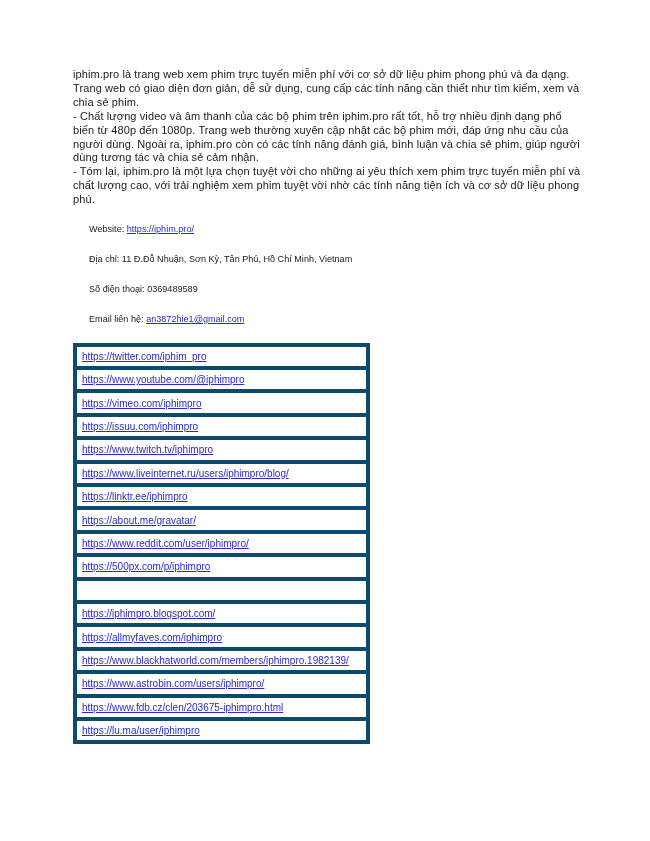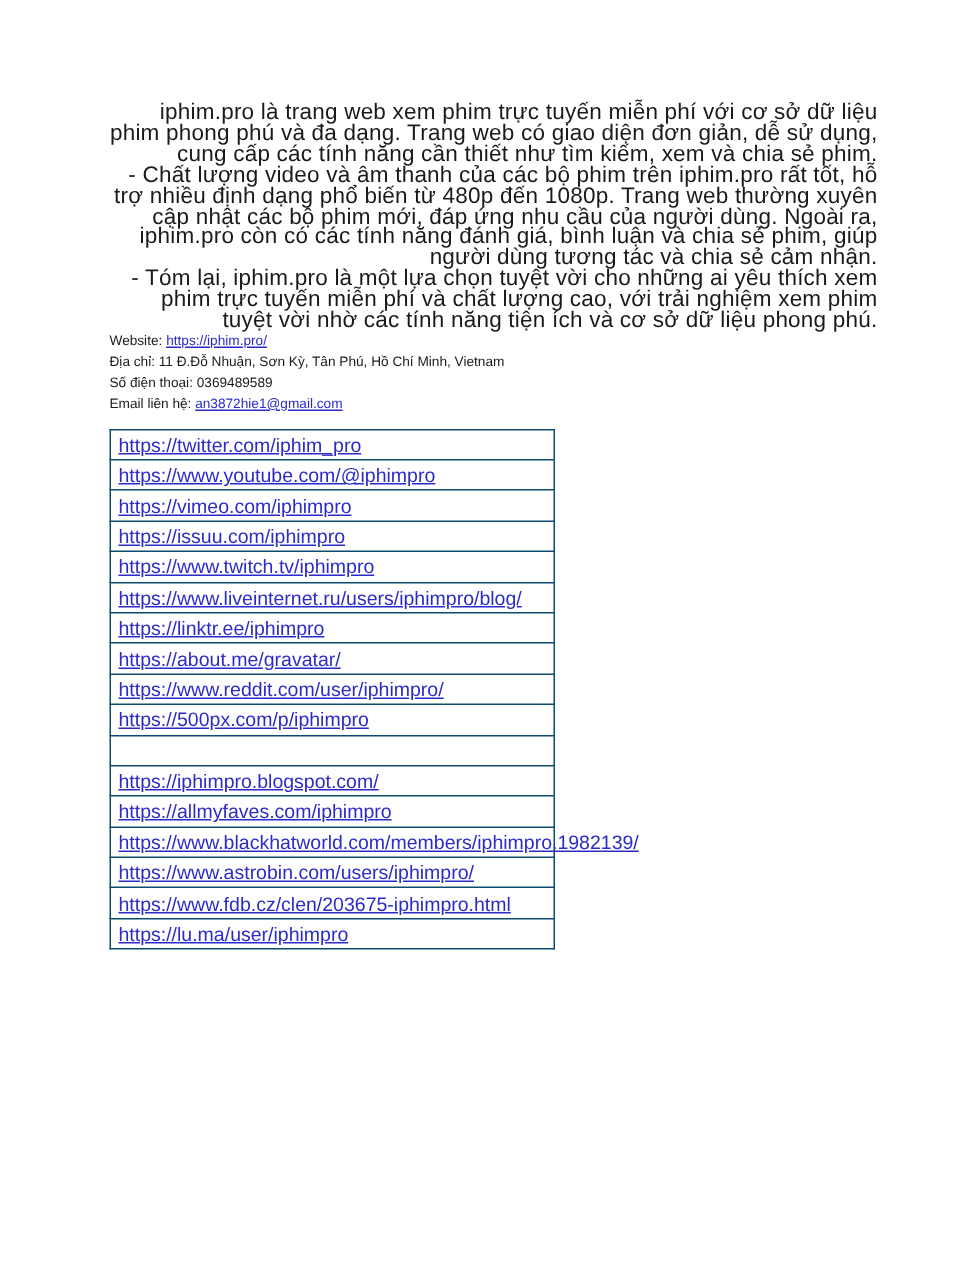--- a/index.html
+++ b/index.html
@@ -23,53 +23,53 @@
     height: 841px;
     background: #ffffff;
   }
   .content {
     position: absolute;
     left: 73px;
     top: 68px;
     width: 512px;
   }
   .body-text {
-    font-size: 15px;
+    font-size: 11px;
     line-height: 13.9px;
-    text-align: right;
+    text-align: left;
     color: #1a1a1a;
     letter-spacing: 0.01em;
   }
   .body-text p {
     margin: 0;
     padding: 0;
   }
   a.link {
     color: #2b2bc9;
     text-decoration: underline;
     word-break: break-all;
   }
   .contact-line {
     font-size: 9.1px;
     line-height: 13.9px;
     color: #1a1a1a;
-    margin: 0;
+    margin: 16px;
   }
   .links-table {
     margin-top: 9px;
     border-collapse: collapse;
     width: 297px;
     table-layout: fixed;
   }
   .links-table td {
-    border: 1px solid #0c4a6e;
+    border: 4px solid #0c4a6e;
     height: 19.4px;
     padding: 0 0 0 5px;
     vertical-align: middle;
-    font-size: 13px;
+    font-size: 10px;
     line-height: 13px;
     white-space: nowrap;
     overflow: visible;
   }
   .links-table td.empty-cell {
     color: transparent;
   }
   .links-table a.link {
     word-break: normal;
     white-space: nowrap;

